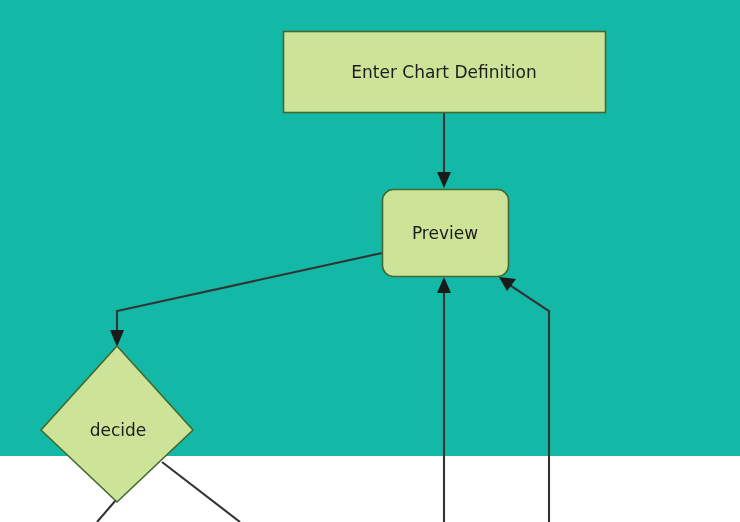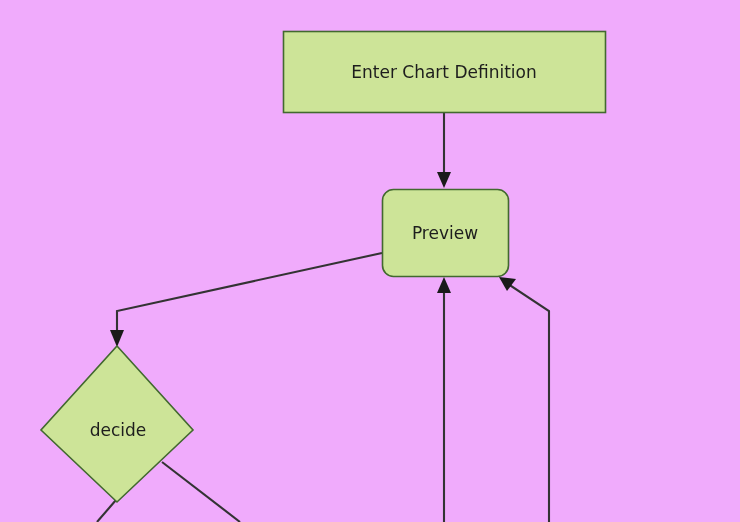--- a/index.html
+++ b/index.html
@@ -9,22 +9,22 @@
   }
   body {
     width: 740px;
     height: 522px;
     overflow: hidden;
     font-family: "DejaVu Sans", sans-serif;
   }
   #canvas {
     position: relative;
     width: 740px;
-    height: 522px;
-    background: #f0abfc;
+    height: 456px;
+    background: #14b8a6;
   }
   svg#flow {
     position: absolute;
     top: 0;
     left: 0;
     width: 740px;
     height: 522px;
     display: block;
   }
   .node-shape {

